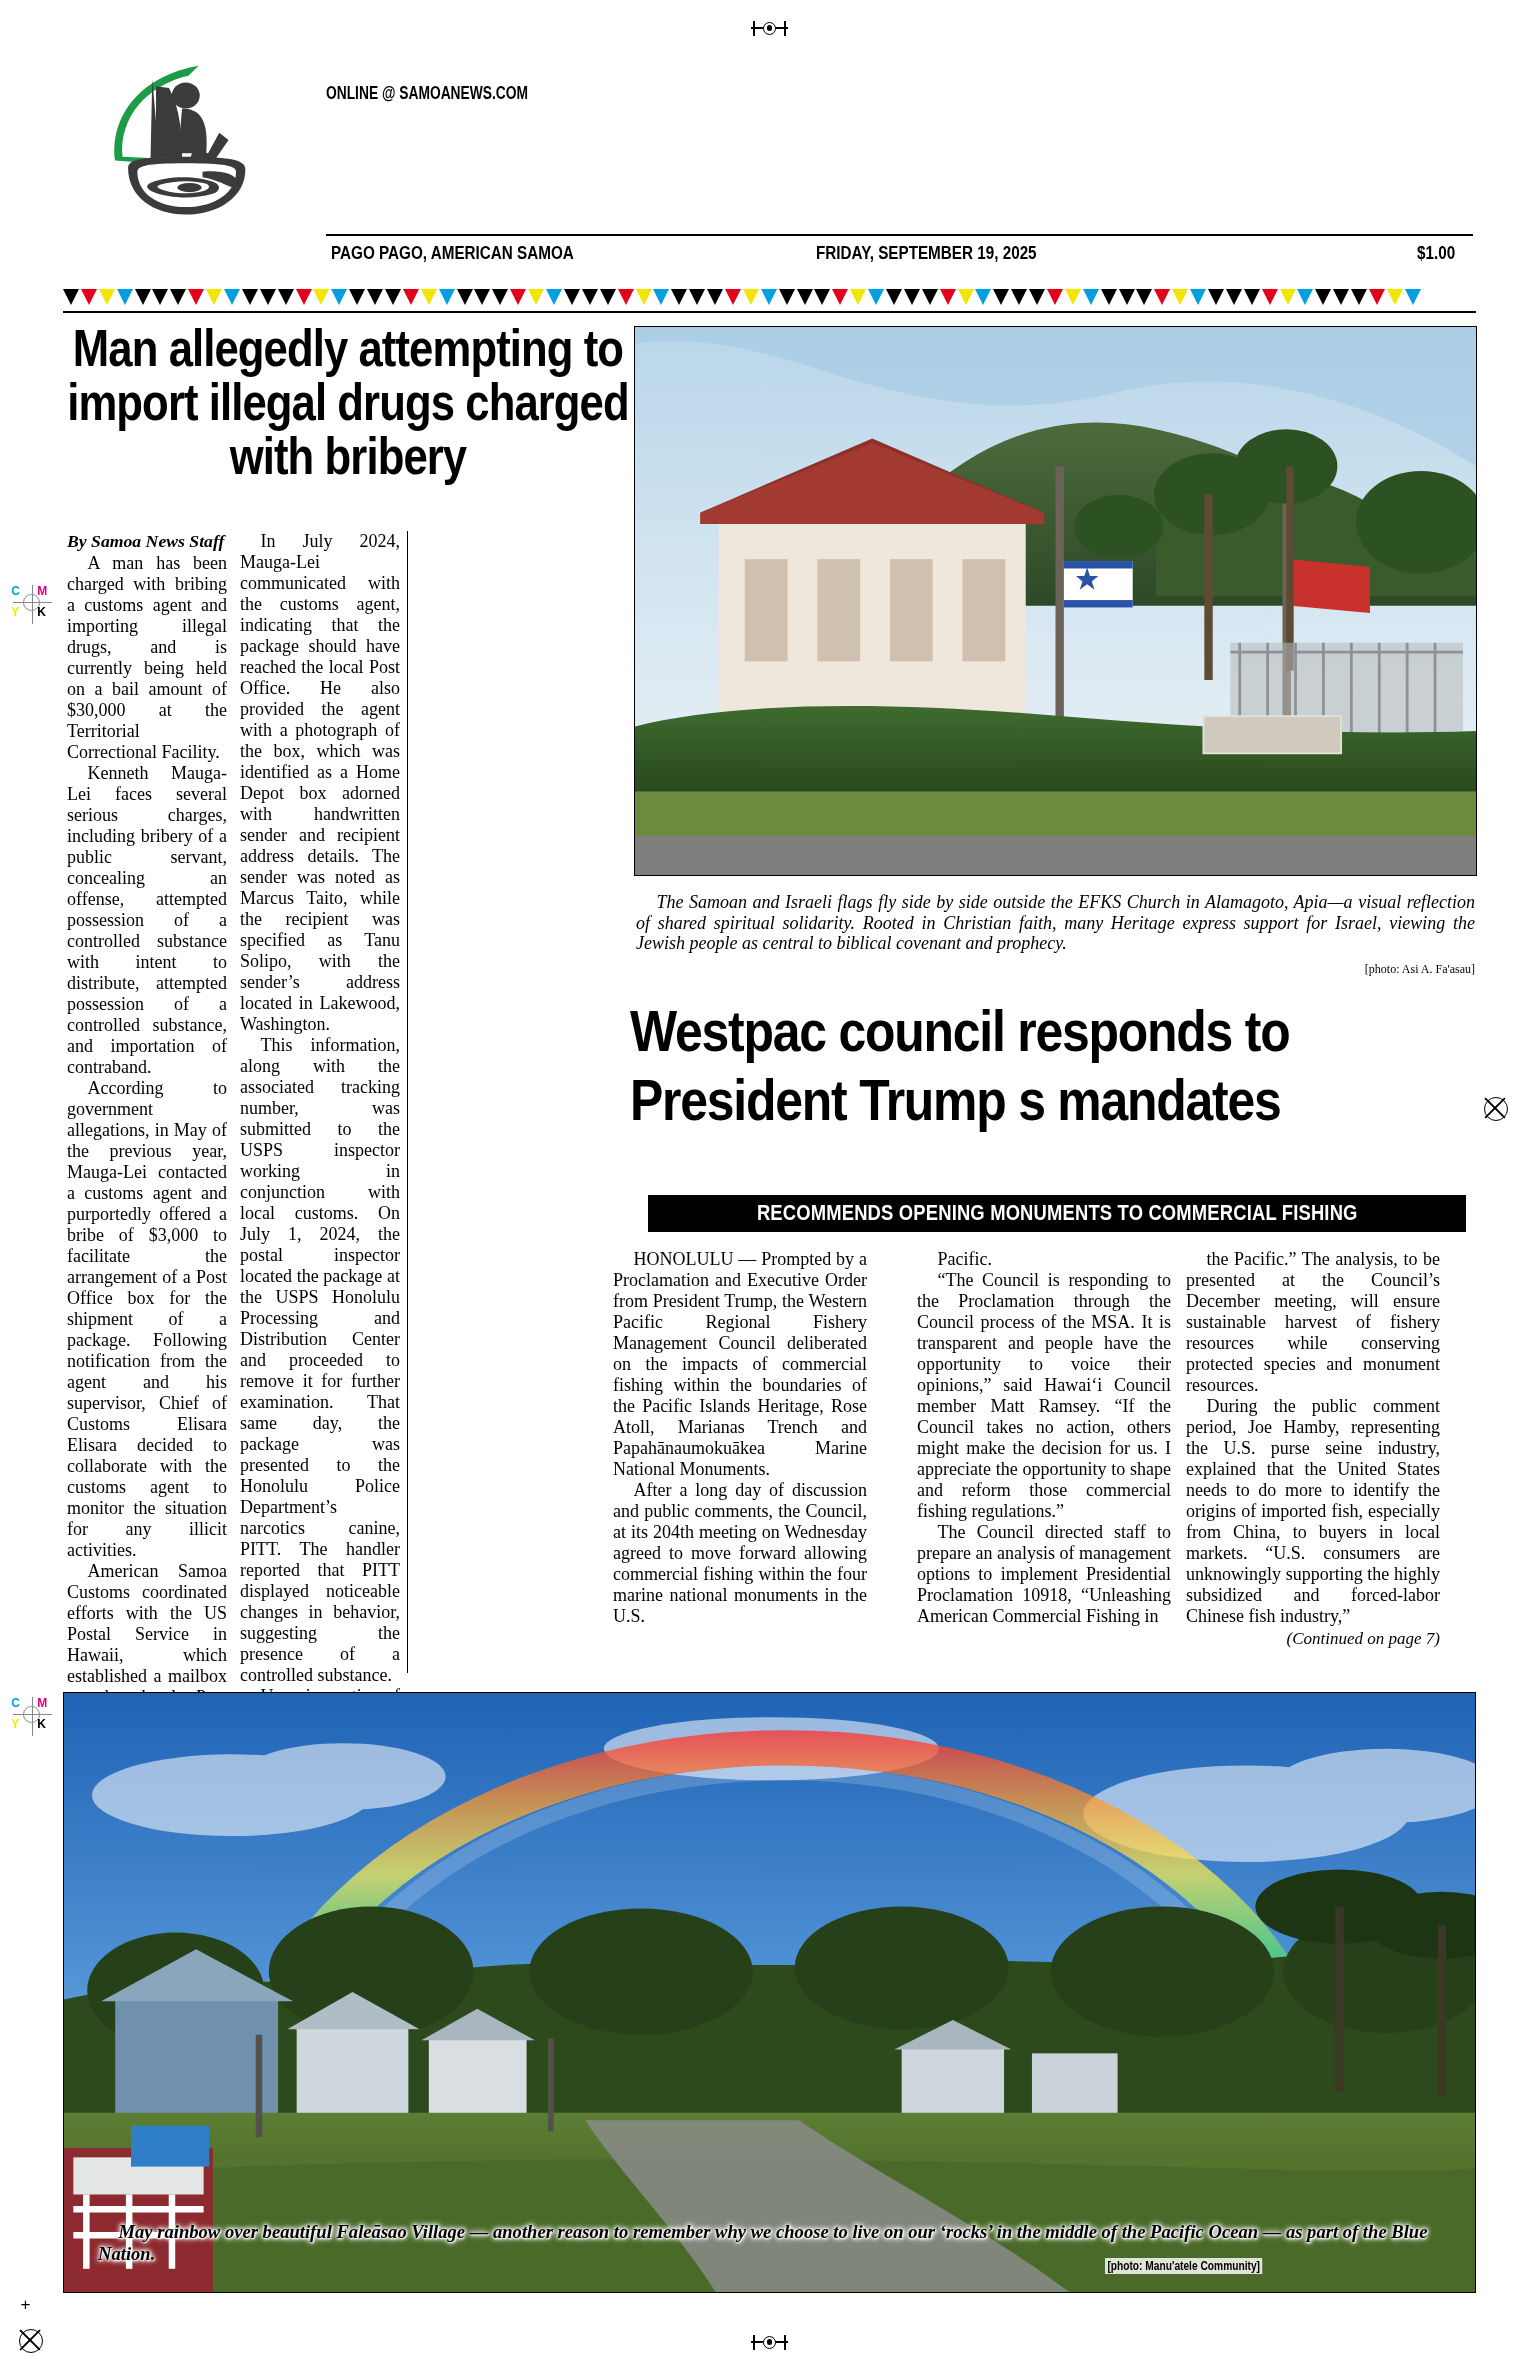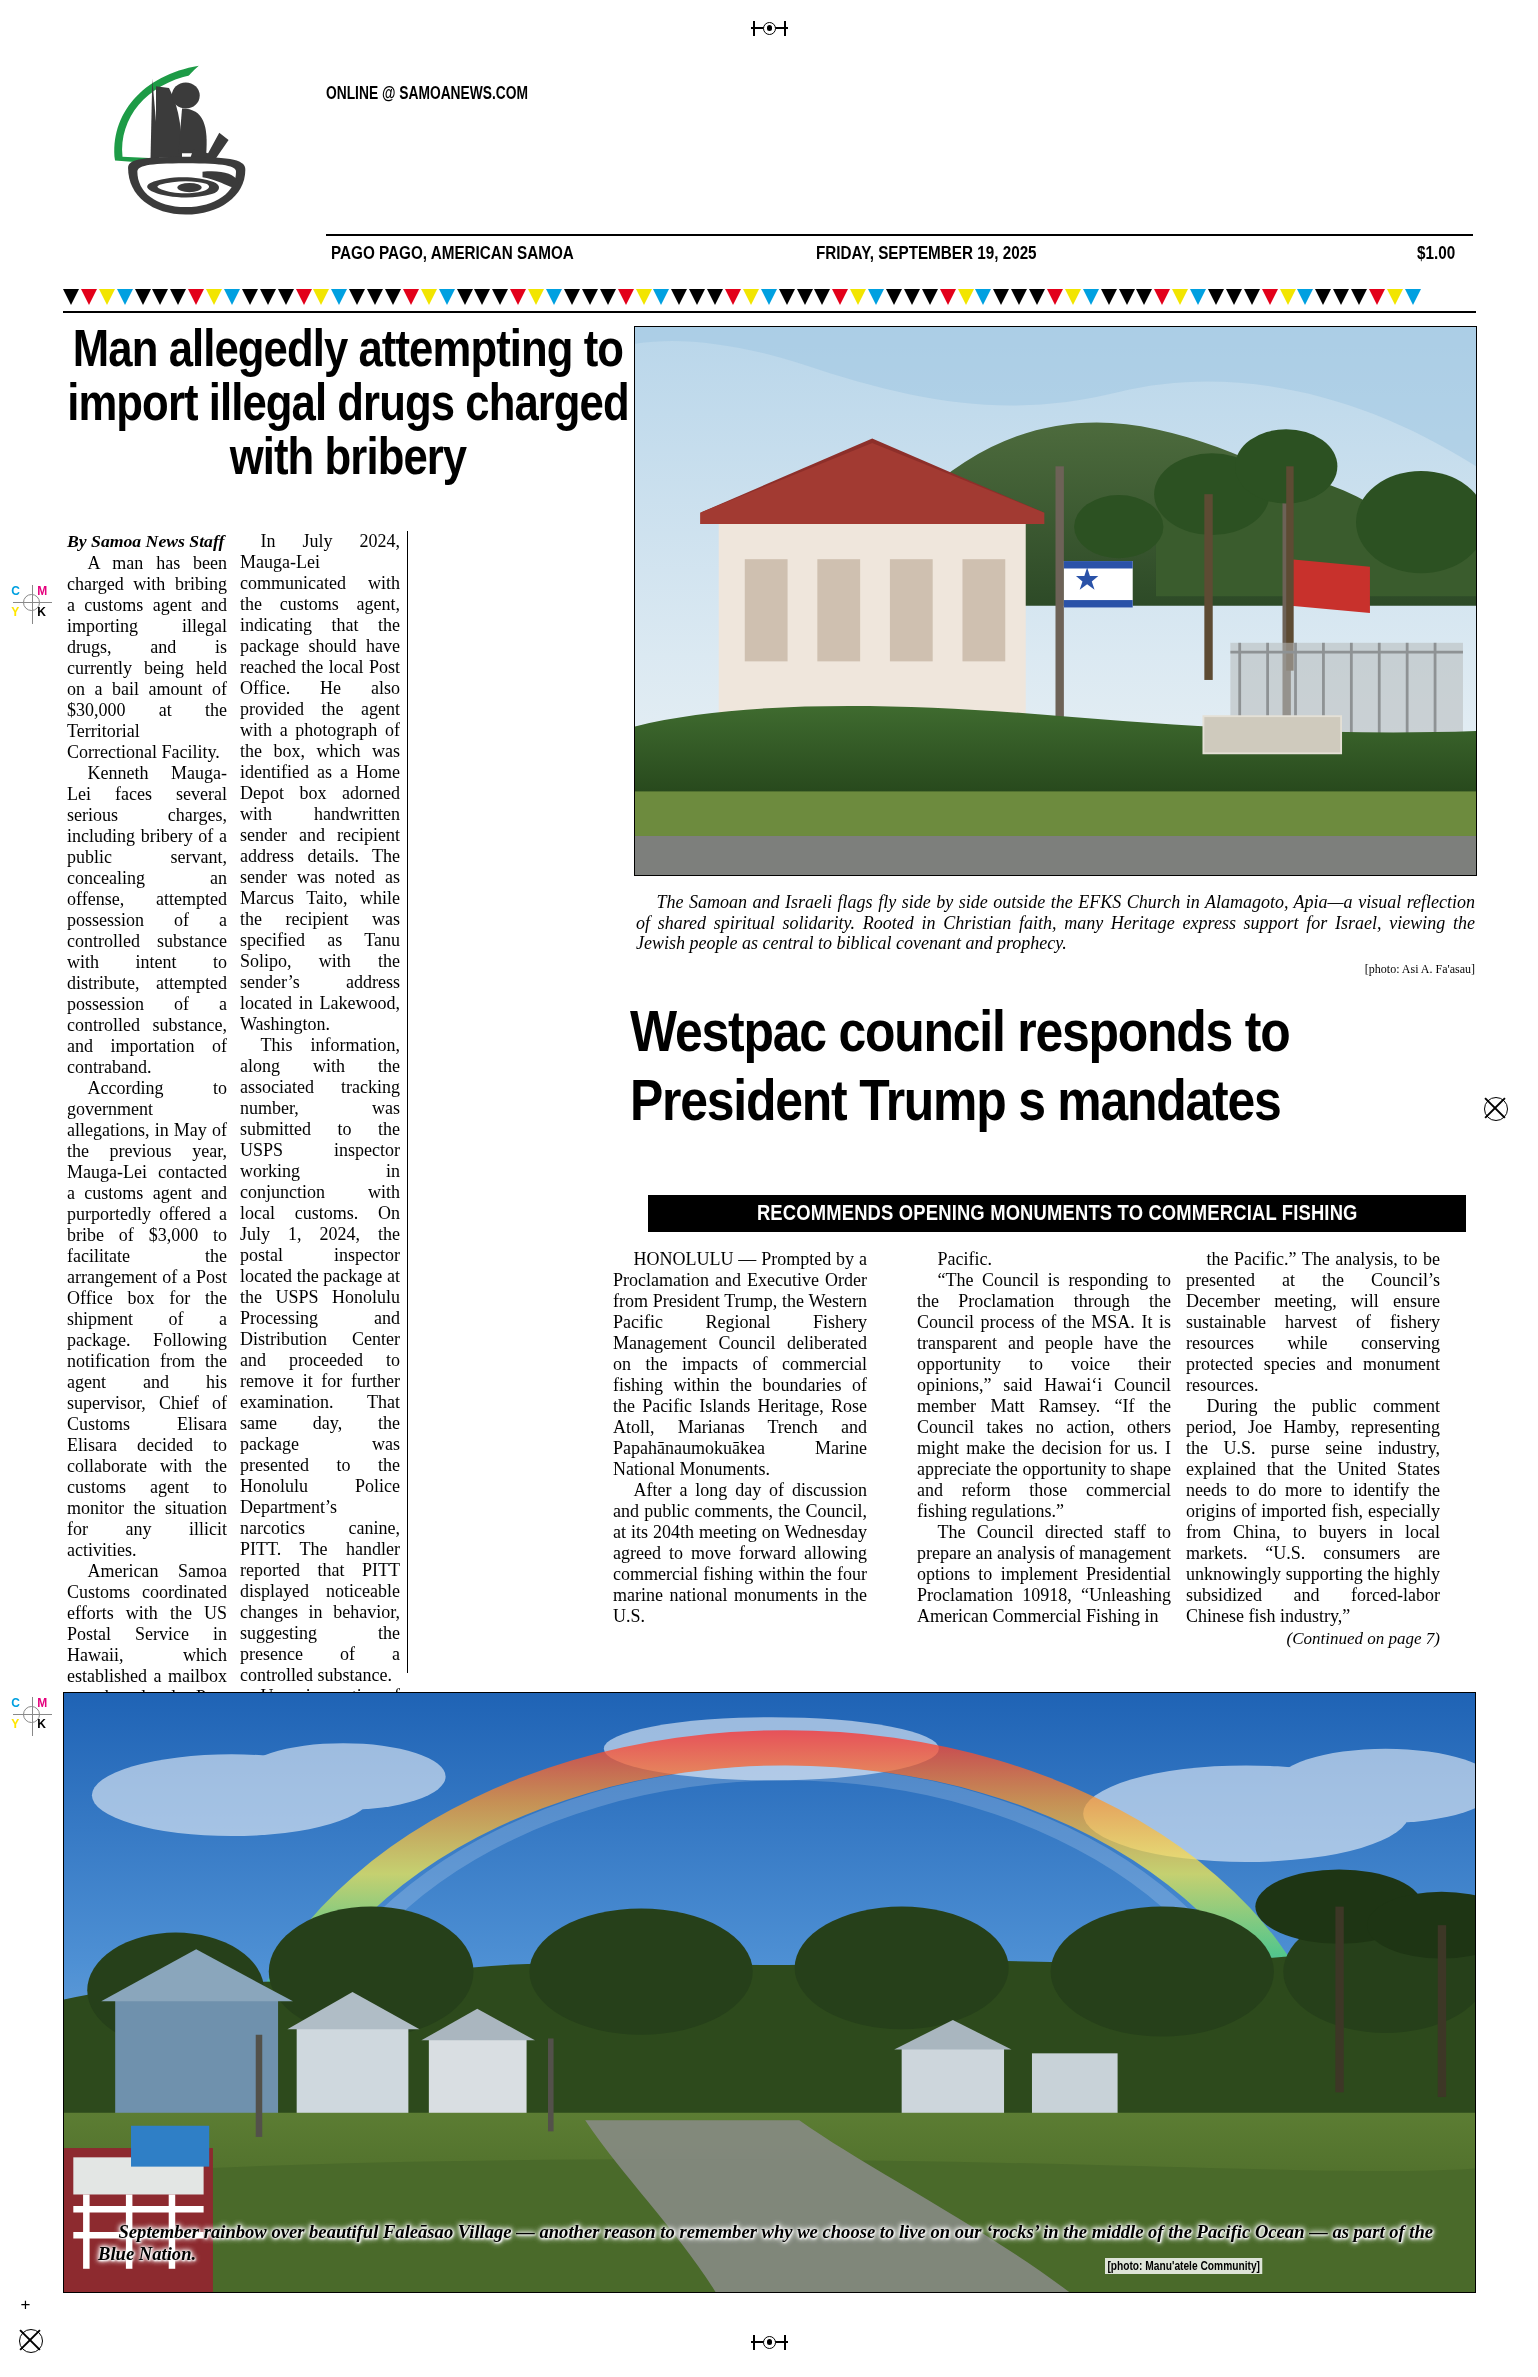--- a/index.html
+++ b/index.html
@@ -610,17 +610,17 @@
       <g stroke="#ffffff" stroke-width="7">
         <line x1="10" y1="556" x2="150" y2="556"></line>
         <line x1="10" y1="584" x2="150" y2="584"></line>
         <line x1="24" y1="540" x2="24" y2="620"></line>
         <line x1="70" y1="540" x2="70" y2="620"></line>
         <line x1="116" y1="540" x2="116" y2="620"></line>
       </g>
     </svg>
   </div>
 
-  <div class="cap2">September rainbow over beautiful Faleāsao Village — another reason to remember why we choose to live on our ‘rocks’ in the middle of the Pacific Ocean — as part of the Blue Nation.</div>
+  <div class="cap2">May rainbow over beautiful Faleāsao Village — another reason to remember why we choose to live on our ‘rocks’ in the middle of the Pacific Ocean — as part of the Blue Nation.</div>
   <div class="credit2">[photo: Manu'atele Community]</div>
 
 </div>
 
 
 </body></html>

